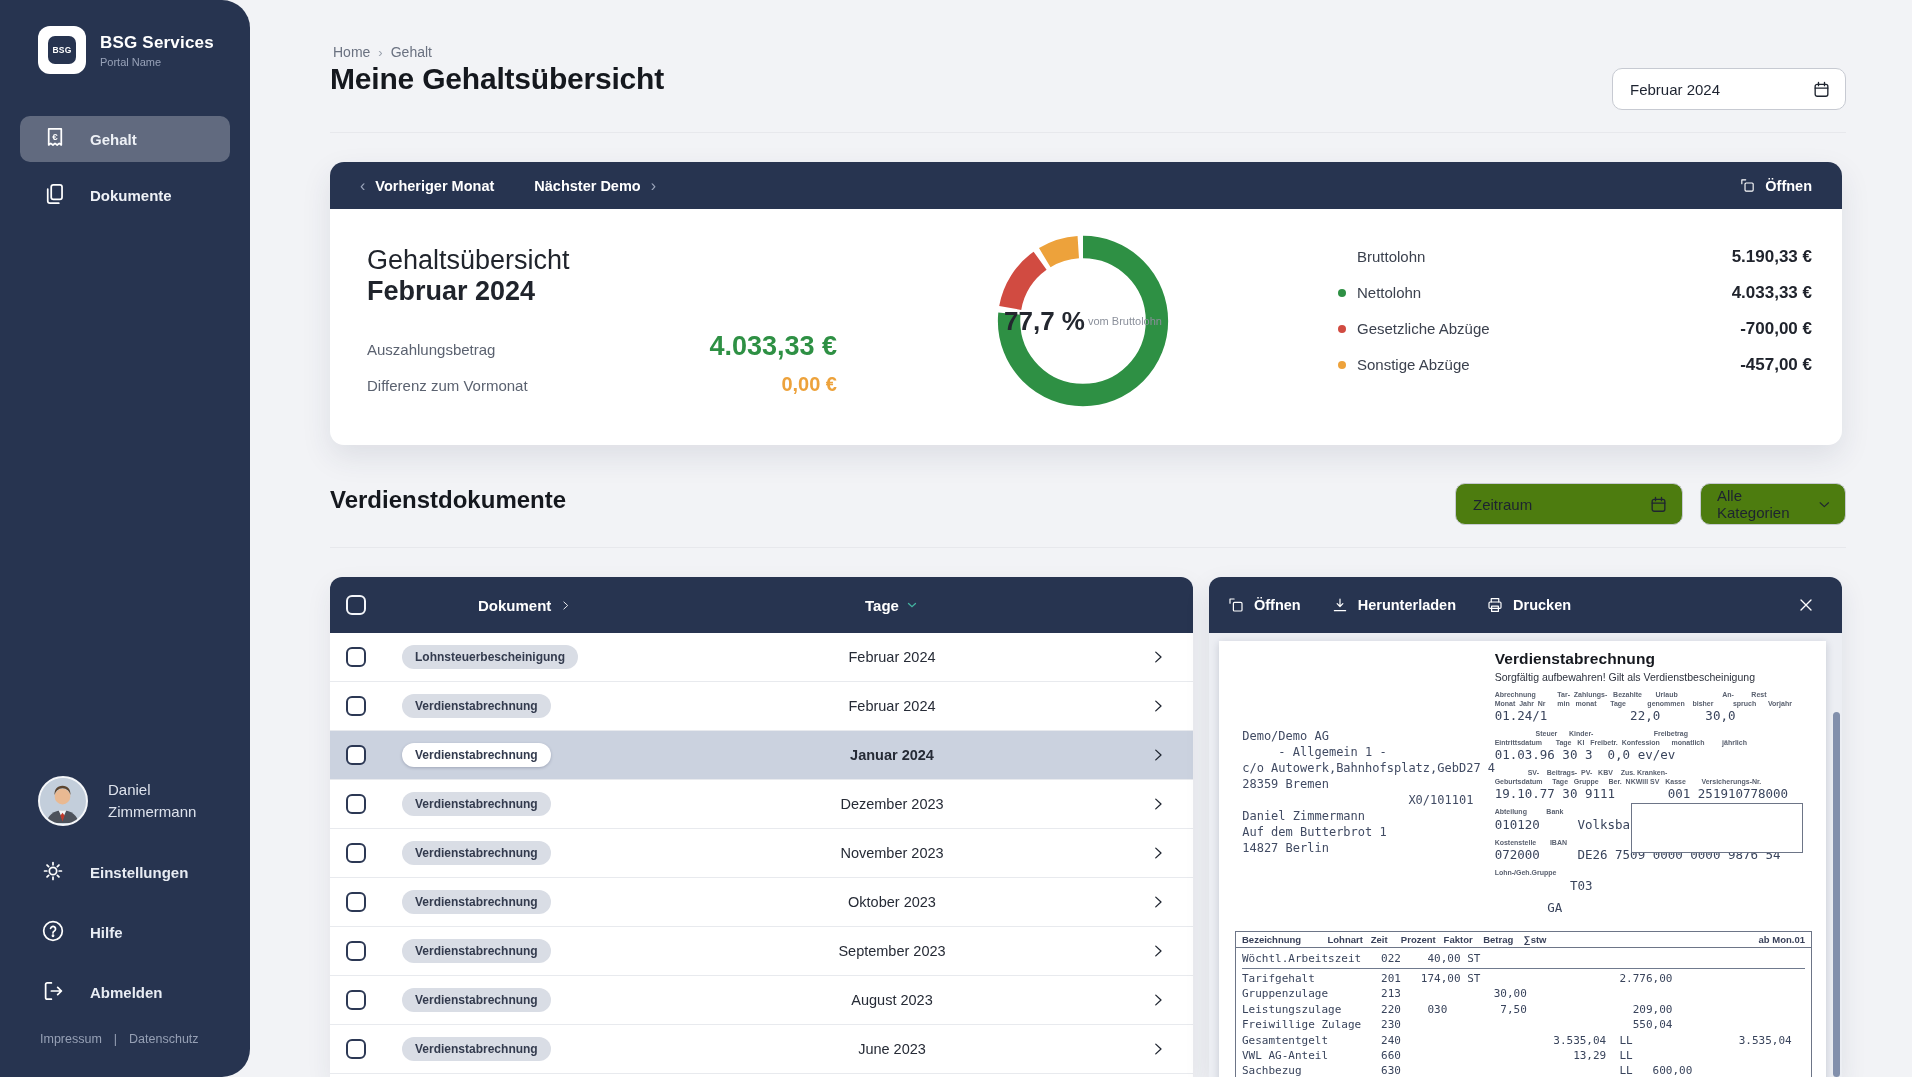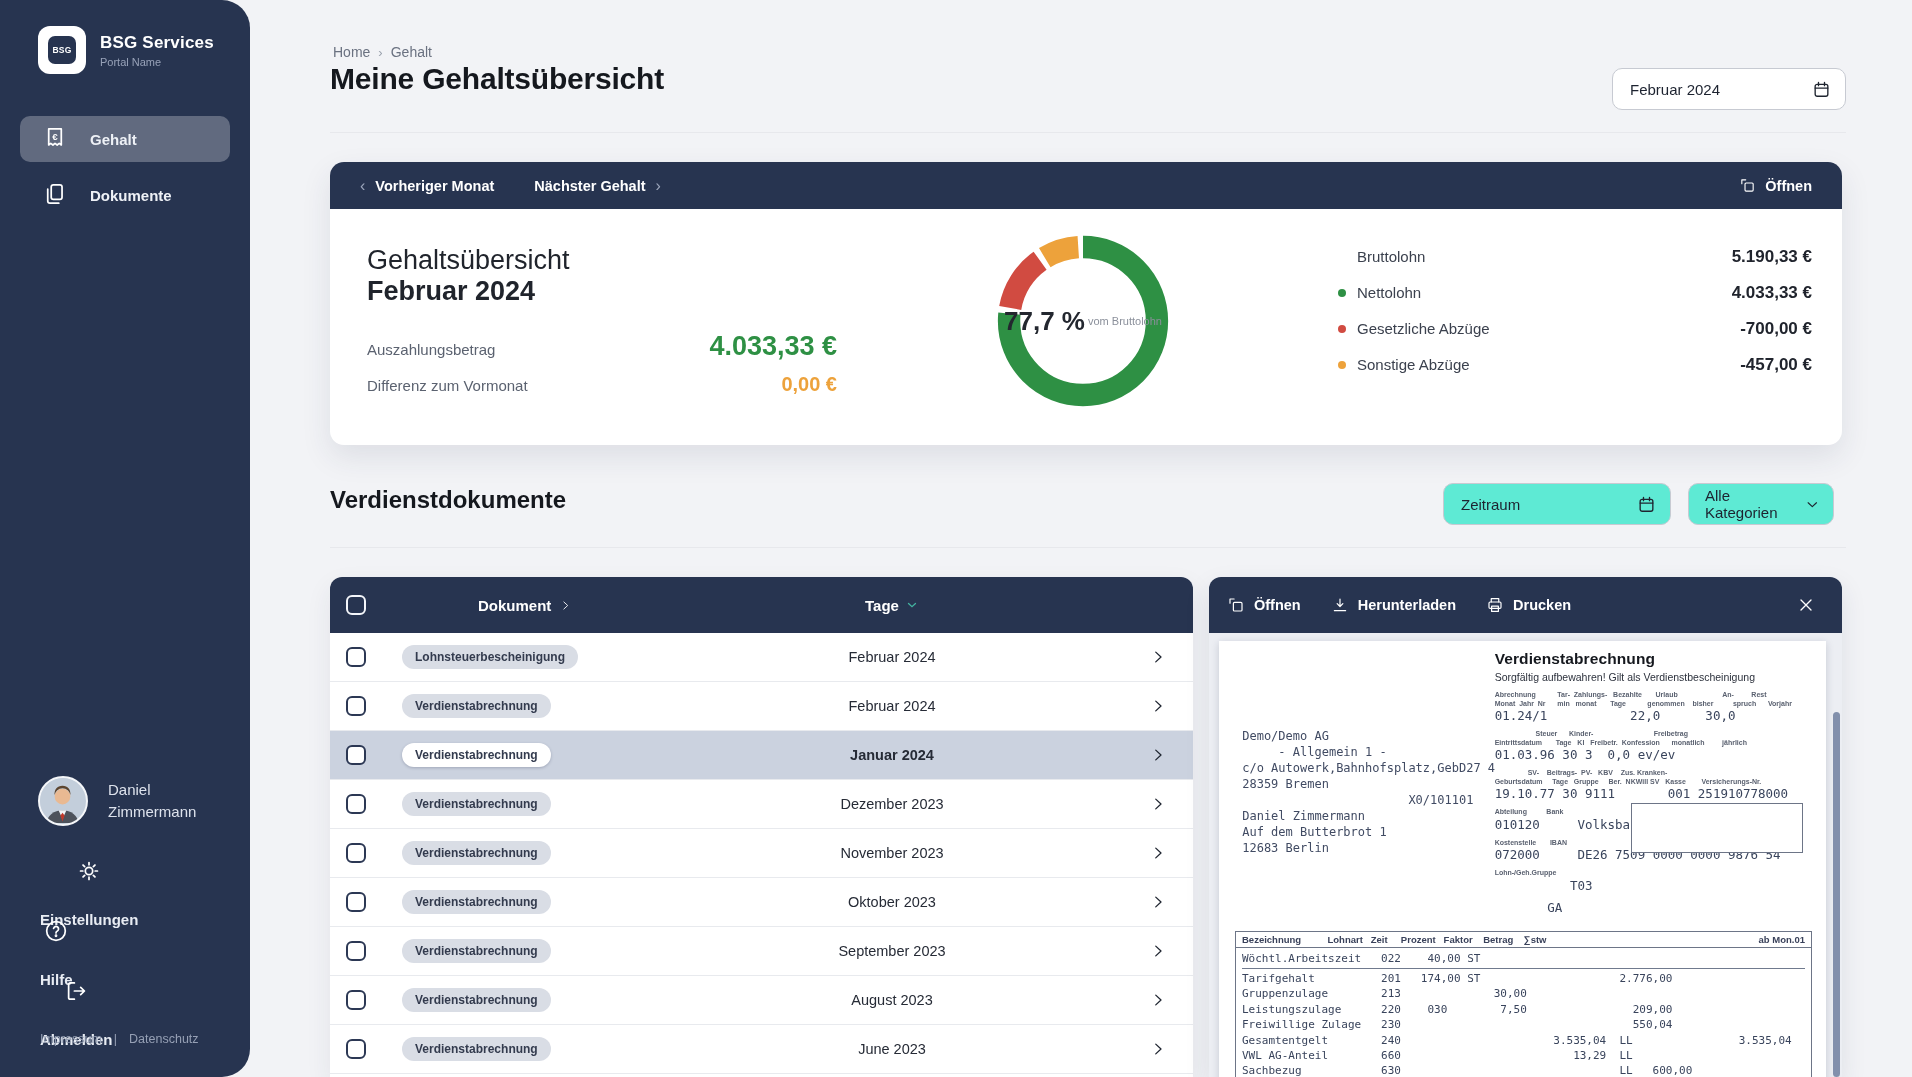--- a/index.html
+++ b/index.html
@@ -13,21 +13,21 @@
   .logo-inner { width:28px; height:28px; background:#273450; border-radius:7px; display:flex; align-items:center; justify-content:center; font-size:8.5px; font-weight:700; color:#fff; letter-spacing:.2px; }
   .brand-name { font-size:17px; font-weight:700; letter-spacing:.2px; }
   .brand-sub { font-size:11px; color:#98a2b8; margin-top:3px; }
   .nav { position:absolute; left:20px; right:20px; top:116px; display:flex; flex-direction:column; gap:10px; }
   .nav-item { display:flex; align-items:center; gap:22px; height:46px; padding:0 12px 0 22px; border-radius:10px; font-size:15px; font-weight:600; color:#eef1f6; cursor:pointer; }
   .nav-item.active { background:rgba(255,255,255,.27); }
   .nav-item svg { width:26px; height:26px; flex:none; }
   .user-row { position:absolute; left:38px; top:776px; display:flex; align-items:center; gap:20px; }
   .avatar { width:50px; height:50px; border-radius:50%; border:2.5px solid #f4f6f9; overflow:hidden; background:#c3cedb; flex:none; }
   .user-name { font-size:15px; line-height:22px; color:#dde2ec; }
-  .side-link { position:absolute; left:40px; display:flex; align-items:center; gap:24px; font-size:15px; font-weight:600; color:#e8ecf3; cursor:pointer;flex-direction:column; }
+  .side-link { position:absolute; left:40px; display:flex; align-items:center; gap:24px; font-size:15px; font-weight:600; color:#e8ecf3; cursor:pointer; }
   .side-link svg { width:26px; height:26px; }
   .side-footer { position:absolute; left:40px; top:1032px; font-size:12.5px; color:#96a0b5; display:flex; gap:12px; align-items:center; }
   .side-footer span { cursor:pointer; }
 
   
   .breadcrumb { position:absolute; left:333px; top:44px; font-size:14px; color:#6a7180; display:flex; gap:8px; align-items:center; }
   .crumb-sep { color:#9aa1ad; font-size:13px; }
   .page-title { position:absolute; left:330px; top:62px; font-size:30px; font-weight:800; color:#15181e; letter-spacing:-.2px; }
   .month-picker { position:absolute; left:1612px; top:68px; width:234px; height:42px; background:#fff; border:1px solid #c7cad2; border-radius:10px; display:flex; align-items:center; padding:0 14px 0 17px; font-size:15px; color:#1d2330; cursor:pointer; }
   .month-picker svg { margin-left:auto; width:19px; height:19px; }
@@ -53,21 +53,21 @@
   .donut-pct { font-size:26px; font-weight:600; color:#23272f; }
   .donut-sub { font-size:11px; color:#8b909b; }
   .legend { position:absolute; left:1008px; top:36px; width:474px; display:flex; flex-direction:column; gap:13px; }
   .leg-row { display:flex; align-items:center; height:23px; }
   .leg-dot { width:8px; height:8px; border-radius:50%; margin-right:11px; flex:none; }
   .leg-label { font-size:15px; color:#3b414e; }
   .leg-val { margin-left:auto; font-size:17px; font-weight:600; color:#20242d; }
 
   
   .section-title { position:absolute; left:330px; top:486px; font-size:24px; font-weight:800; color:#15181e; }
-  .filter { position:absolute; top:483px; height:42px; background:#5eead4; border:1px solid #c7cad2; border-radius:10px; display:flex; align-items:center; font-size:15px; color:#1d2330; cursor:pointer; }
+  .filter { position:absolute; top:483px; height:42px; background:#4d7c0f; border:1px solid #c7cad2; border-radius:10px; display:flex; align-items:center; font-size:15px; color:#1d2330; cursor:pointer;margin-left:12px; }
   .filter svg { margin-left:auto; }
   .f-period { left:1443px; width:228px; padding:0 14px 0 17px; }
   .f-cat { left:1688px; width:146px; padding:0 12px 0 16px; }
   .section-divider { position:absolute; left:330px; top:547px; width:1516px; height:1px; background:#e7e8ec; }
 
   .doc-table { position:absolute; left:330px; top:577px; width:863px; height:500px; background:#fff; border-radius:12px 12px 0 0; box-shadow:0 10px 26px rgba(35,45,75,.08); overflow:hidden; }
   .thead { height:56px; background:#273450; display:grid; grid-template-columns:56px 310px 360px 1fr; align-items:center; padding-left:16px; color:#fff; }
   .th-doc { padding-left:76px; font-size:15px; font-weight:700; display:flex; align-items:center; gap:8px; }
   .th-date { justify-self:center; font-size:15px; font-weight:700; display:flex; align-items:center; gap:6px; }
   .cb { width:20px; height:20px; border:2px solid #2c3854; border-radius:6px; background:#fff; cursor:pointer; }
@@ -212,21 +212,21 @@
   </div>
   <div class="top-divider"></div>
 
   <section class="card">
     <div class="card-head">
       <div class="month-nav">
         <span class="chev-dim">‹</span>
         <span>Vorheriger Monat</span>
       </div>
       <div class="month-nav">
-        <span>Nächster Gehalt</span>
+        <span>Nächster Demo</span>
         <span class="chev-dim">›</span>
       </div>
       <div class="open-btn">
         <svg class="ic" viewBox="0 0 24 24">
             <path d="M4 9.5V4h5.5"></path>
             <rect x="8.5" y="8.5" width="11.5" height="11.5" rx="1.5"></rect>
           </svg>
         <span>Öffnen</span>
       </div>
     </div>
@@ -455,21 +455,21 @@
             <path d="M6 6l12 12M18 6L6 18"></path>
           </svg>
       </div>
     </div>
 
     <div class="p-body">
       <div class="page">
         <div class="page-grid">
           <div class="addr">
             
-          <div> Demo/Demo AG</div><div>      - Allgemein 1 -</div><div> c/o Autowerk,Bahnhofsplatz,GebD27 4</div><div> 28359 Bremen</div><div></div><div></div><div>                        X0/101101</div><div> Daniel Zimmermann</div><div> Auf dem Butterbrot 1</div><div> 12683 Berlin</div></div>
+          <div> Demo/Demo AG</div><div>      - Allgemein 1 -</div><div> c/o Autowerk,Bahnhofsplatz,GebD27 4</div><div> 28359 Bremen</div><div></div><div></div><div>                        X0/101101</div><div> Daniel Zimmermann</div><div> Auf dem Butterbrot 1</div><div> 14827 Berlin</div></div>
           <div>
             <div class="doc-title">Verdienstabrechnung</div>
             <div class="doc-sub">Sorgfältig aufbewahren! Gilt als Verdienstbescheinigung</div>
             <div style="margin-top:8px">
 
             <div class="lb">Abrechnung           Tar-  Zahlungs-   Bezahlte       Urlaub                       An-         Rest</div>
                 <div class="lb">Monat  Jahr  Nr      min   monat       Tage           genommen    bisher          spruch      Vorjahr</div>
                 <div class="vl">01.24/1           22,0      30,0</div>
                 <div class="lb mt">                     Steuer      Kinder-                               Freibetrag</div>
                 <div class="lb">Eintrittsdatum       Tage   KI   Freibetr.  Konfession      monatlich         jährlich</div>

